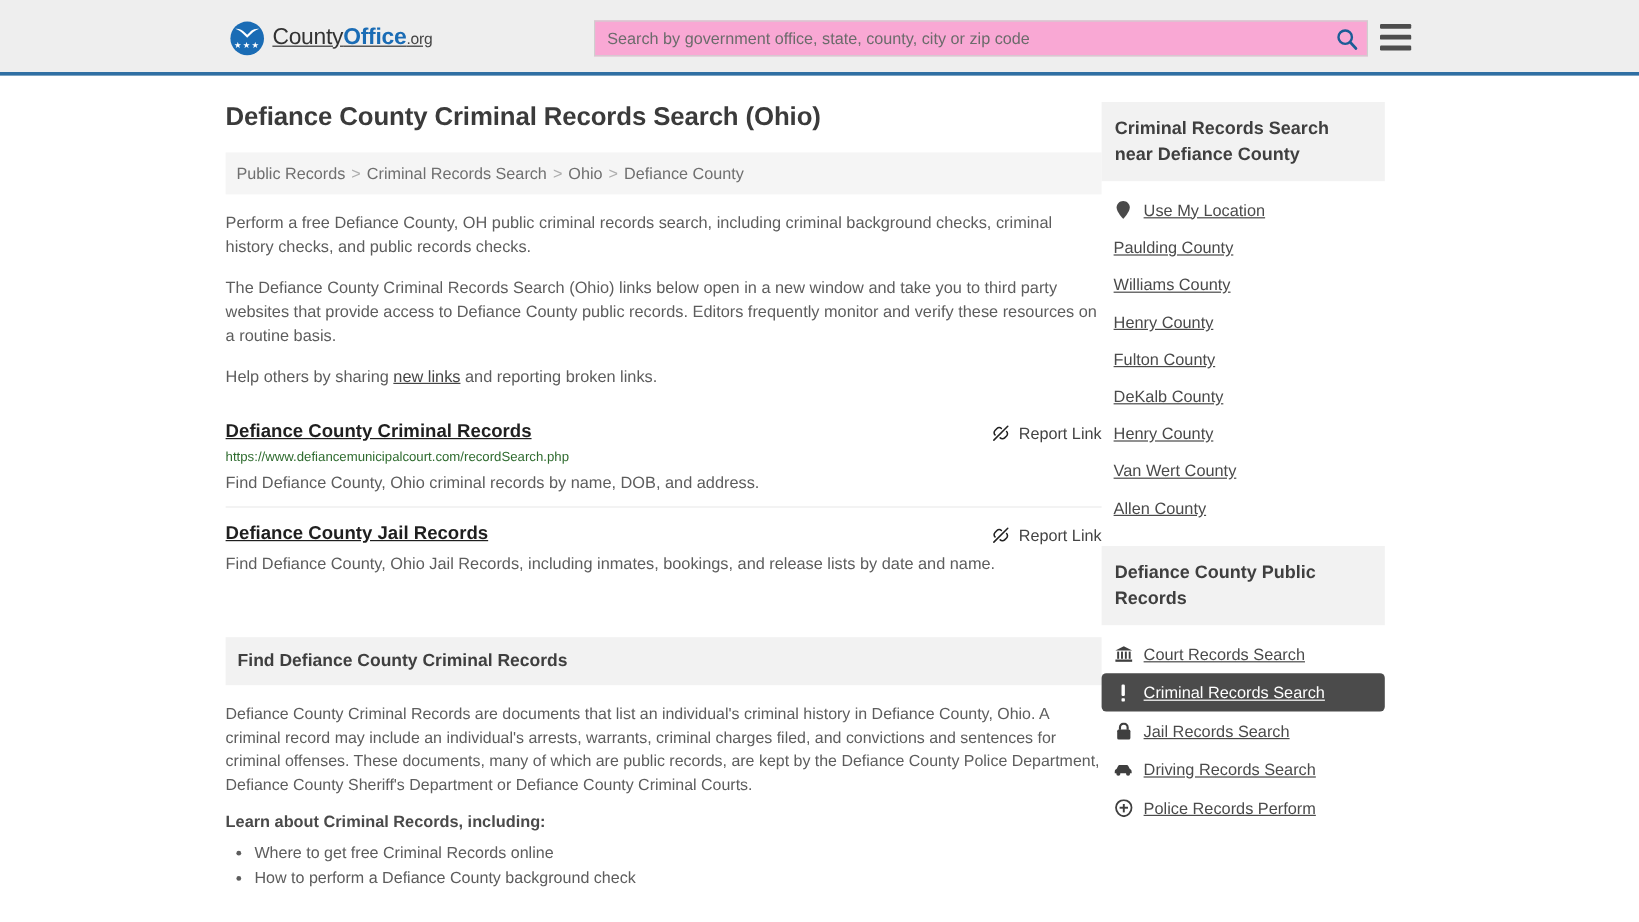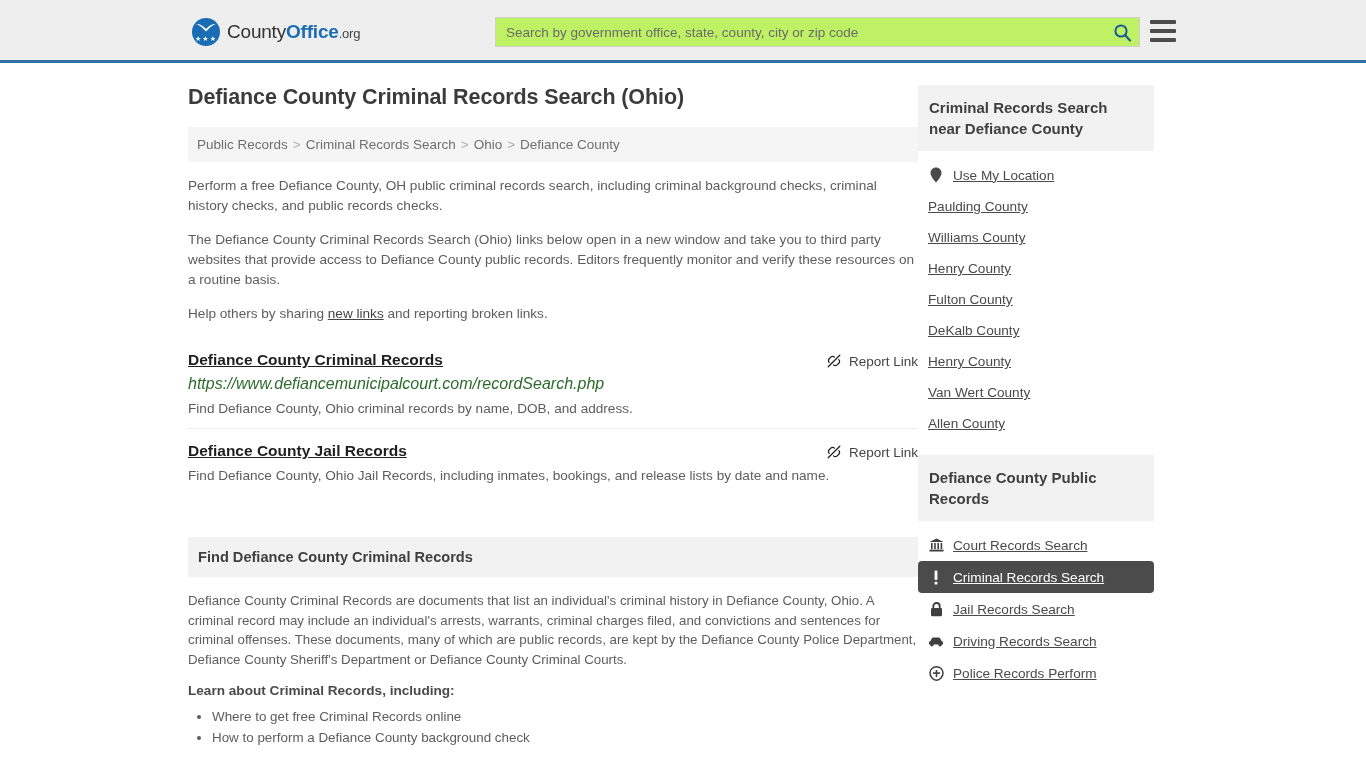--- a/index.html
+++ b/index.html
@@ -42,30 +42,31 @@
     color: #ffffff;
     font-size: 7px;
     letter-spacing: 1px;
     line-height: 7px;
   }
   .logo-text {
     font-size: 19px;
     color: #333333;
     letter-spacing: -0.2px;
     white-space: nowrap;
+    text-decoration: underline;
   }
   .logo-text .b { color: #1a6cb5; font-weight: bold; }
   .logo-text .o { font-weight: normal; }
   .logo-text .tld { font-size: 13px; color: #444444; }
 
   .search-wrap {
     position: absolute;
     left: 495px; top: 17px;
     width: 645px; height: 30px;
-    background: #bef264;
+    background: #f9a8d4;
     border: 1px solid #cfcfcf;
     display: flex; align-items: center;
   }
   .search-input {
     flex: 1;
     border: 0; outline: 0;
     height: 28px;
     padding: 0 10px;
     font-size: 13.5px;
     color: #555555;
@@ -148,24 +149,23 @@
   .report-link {
     display: flex; align-items: center; gap: 7px;
     font-size: 13.5px;
     color: #444444;
     cursor: pointer;
     white-space: nowrap;
     padding-top: 1px;
   }
   .result-url {
     margin-top: 6px;
-    font-size: 16px;
+    font-size: 11px;
     color: #2e6b2e;
     word-break: break-all;
-    font-style: italic;
   }
   .result-desc {
     margin-top: 5px;
     font-size: 13.6px;
     line-height: 21px;
     color: #5d5d5d;
   }
 
   .section-bar {
     background: #f2f2f2;

